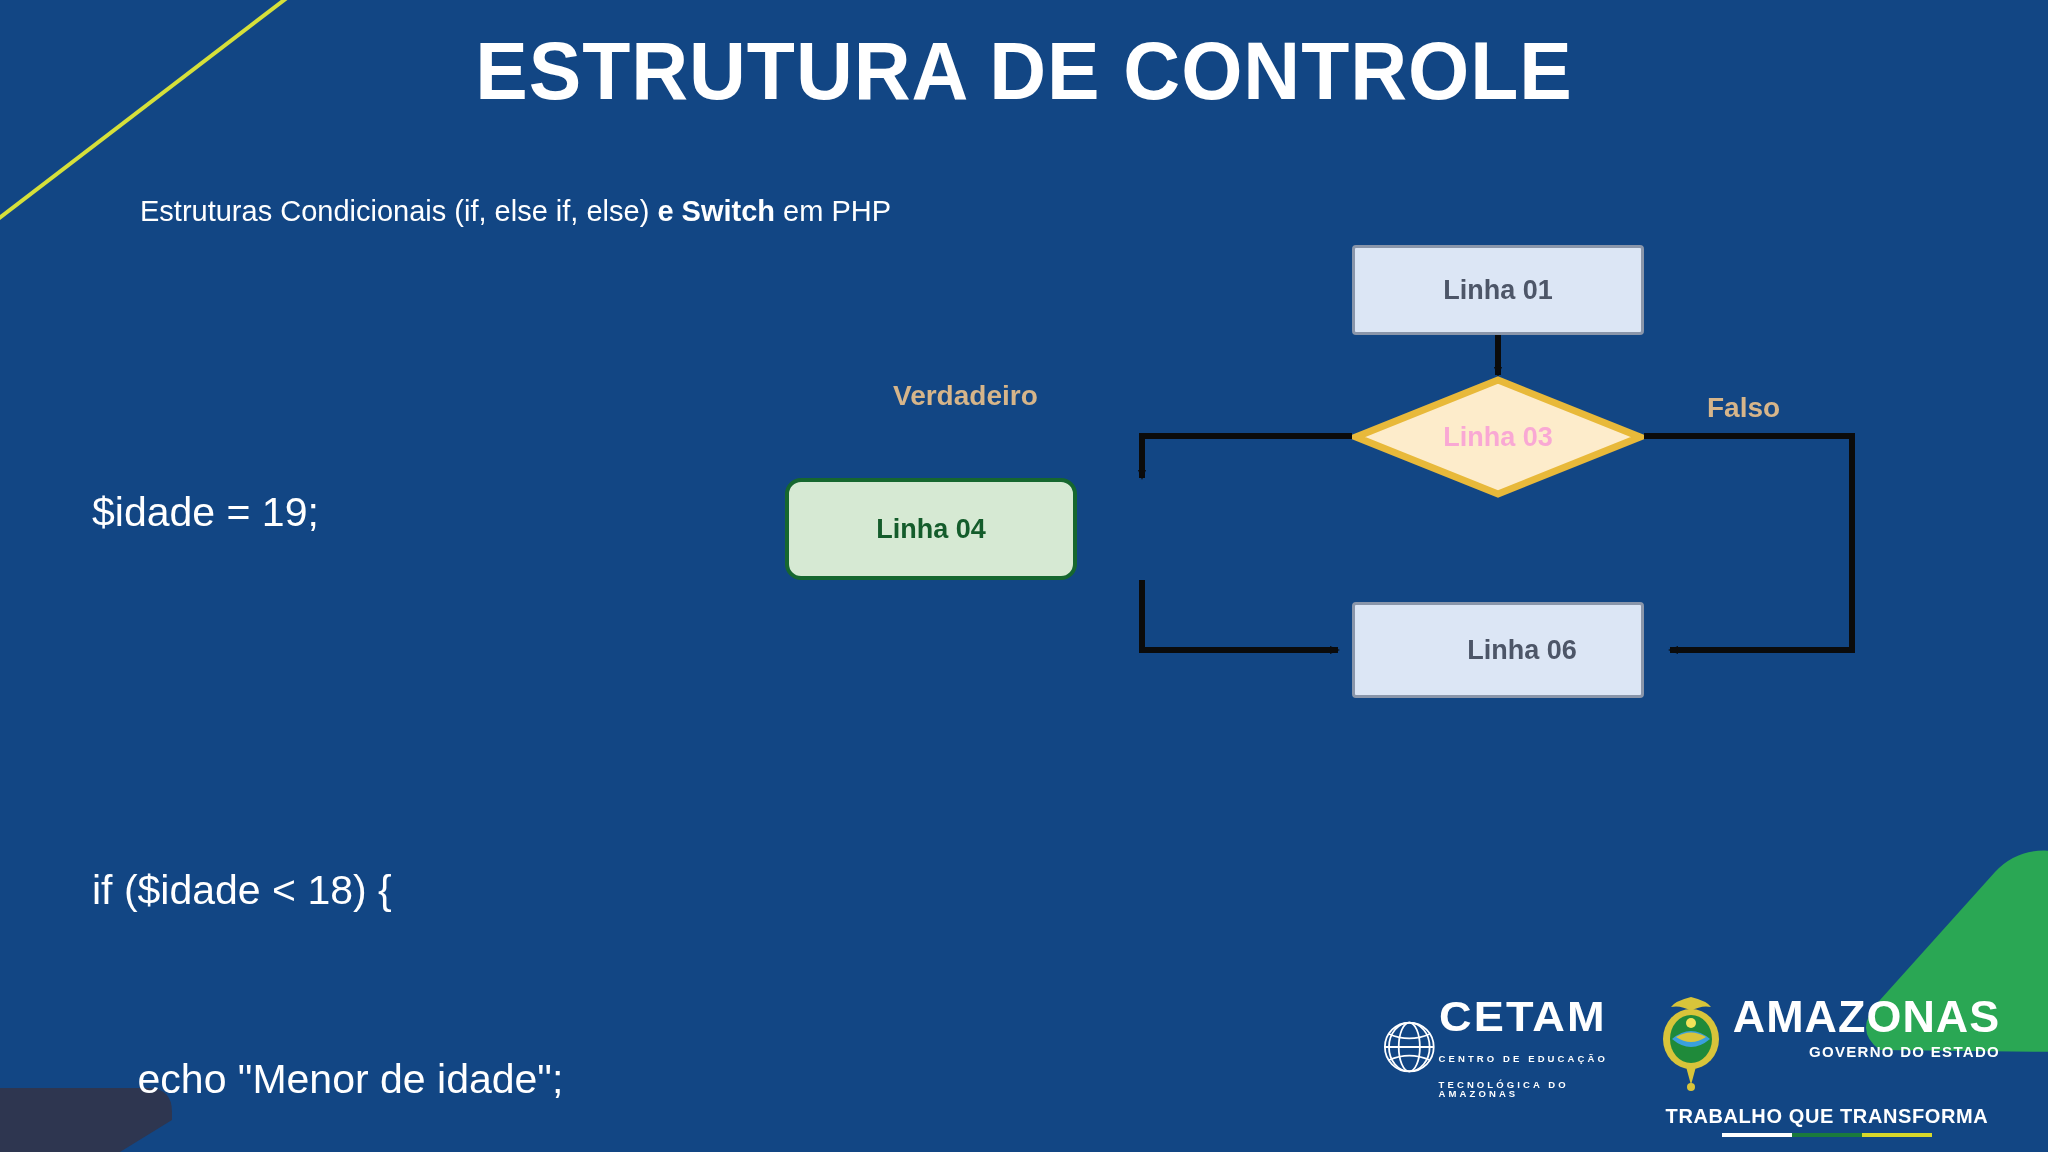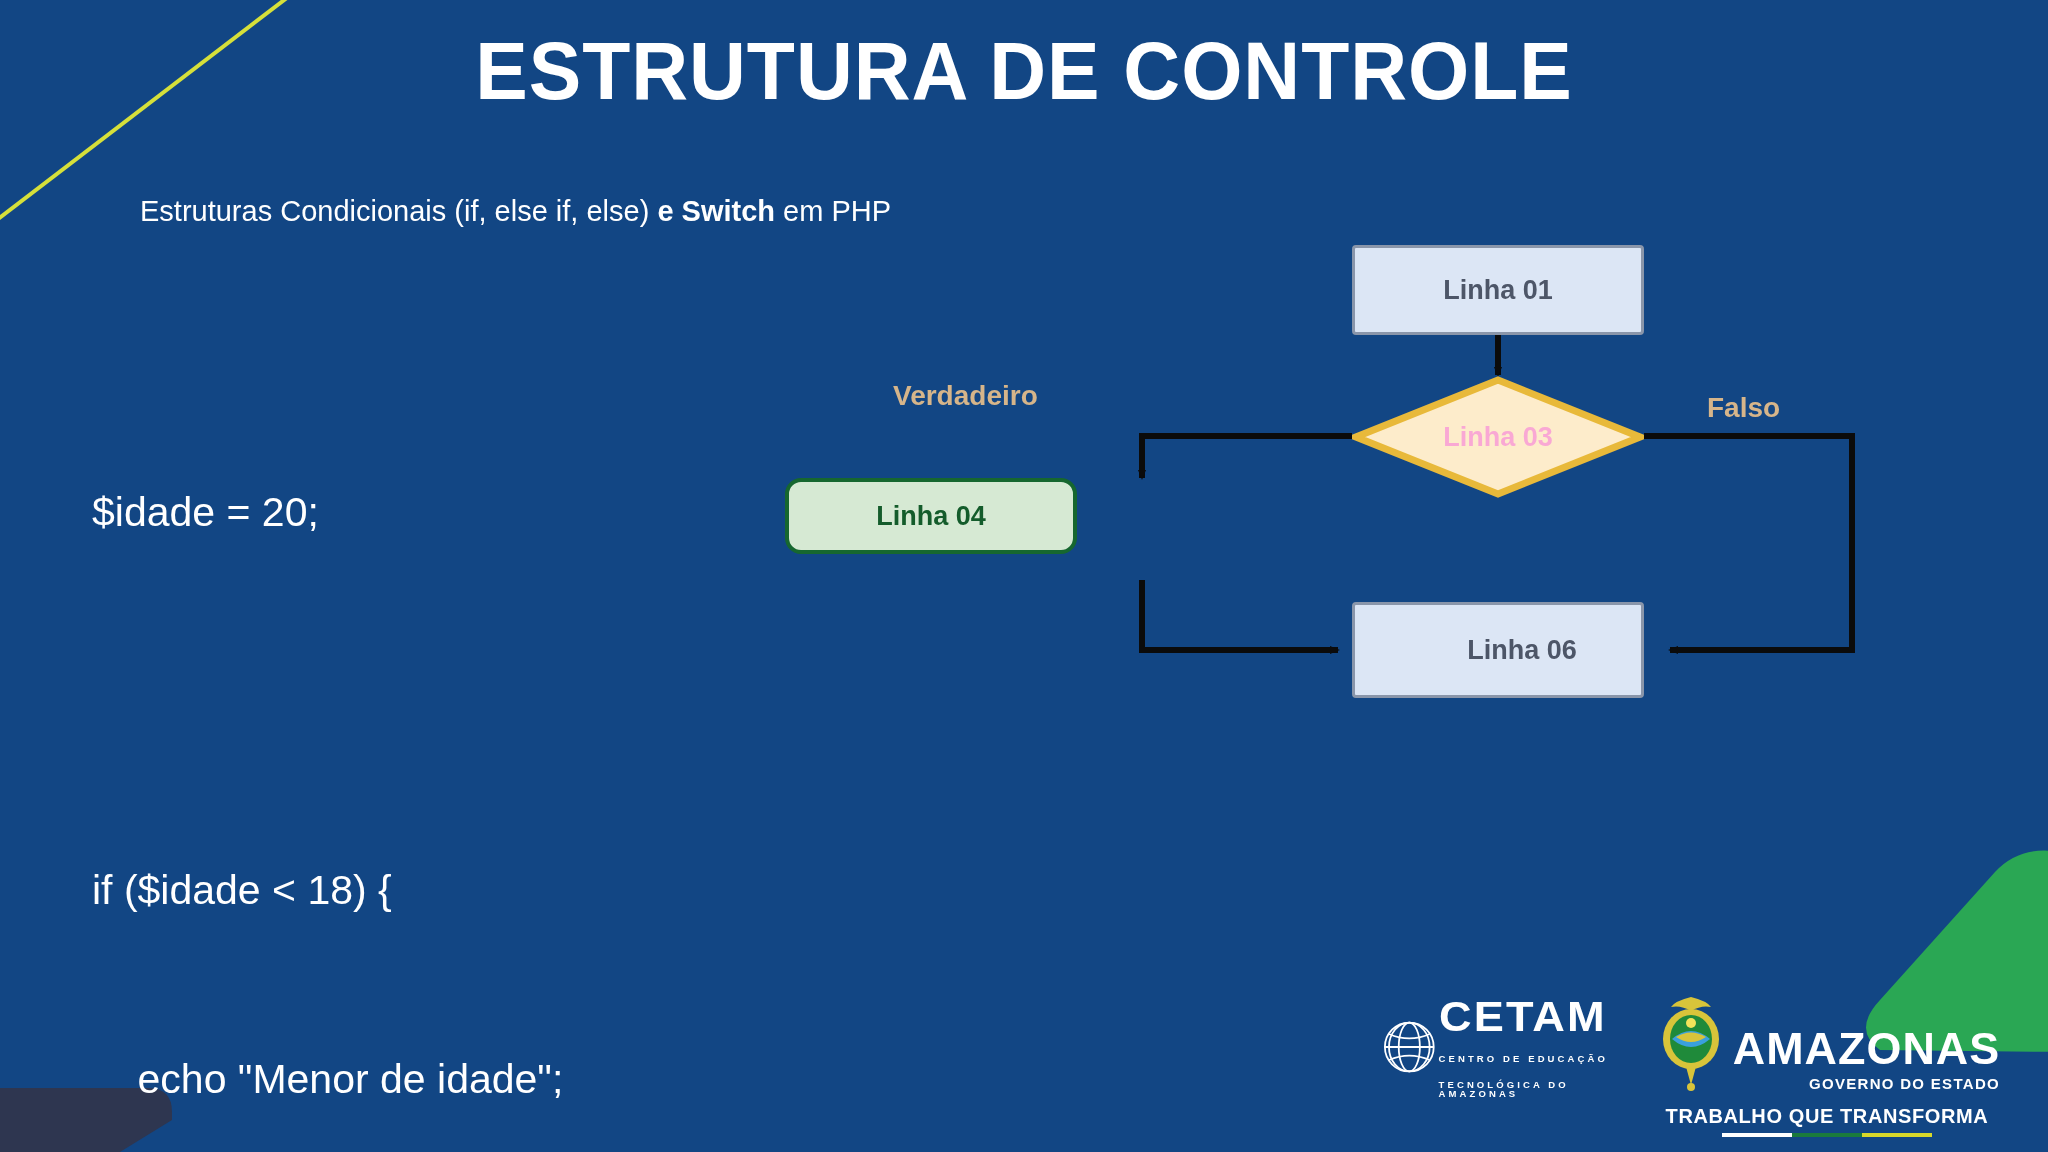--- a/index.html
+++ b/index.html
@@ -136,21 +136,21 @@
     transform-origin: left center;
   }
   .cetam-sub1, .cetam-sub2 {
     color: #ffffff;
     font-size: 9.5px;
     font-weight: bold;
     letter-spacing: 3.1px;
     margin-top: 16px;
   }
   .am-col { display: flex; flex-direction: column; align-items: center; }
-  .am-row { display: flex; align-items: flex-end; gap: 10px; }
+  .am-row { display: flex; align-items: flex-start; gap: 10px; }
   .am-text { display: flex; flex-direction: column; align-items: flex-end; line-height: 1; }
   .am-name {
     color: #ffffff;
     font-size: 44px;
     font-weight: bold;
     letter-spacing: 1px;
     transform: scaleX(1.02);
     transform-origin: right center;
   }
   .am-sub {
@@ -179,21 +179,21 @@
     <line id="deco-diagonal" x1="-6" y1="222" x2="292" y2="-6" stroke="#d6e03a" stroke-width="4"></line>
     <path id="deco-bottom-left" d="M -10 1088 L 148 1088 Q 172 1088 172 1112 L 172 1120 L 120 1152 L -10 1152 Z" fill="#2e3650"></path>
     <path id="deco-bottom-right" d="M 2060 852 Q 2020 845 1995 872 L 1880 1000 Q 1852 1030 1880 1050 L 2060 1052 Z" fill="#2aa754"></path>
   </svg>
 
   <div id="title">ESTRUTURA DE CONTROLE</div>
 
   <div id="subtitle"><span>Estruturas Condicionais (if, else if, else) </span><span class="strong">e Switch</span><span>  em PHP</span></div>
 
   <div id="code-block">
-    <span class="code-line">$idade = 20;</span>
+    <span class="code-line">$idade = 19;</span>
     <span class="code-line"></span>
     <span class="code-line">if ($idade &lt; 18) {</span>
     <span class="code-line">    echo "Menor de idade";</span>
     
     
     
     
     
     
   </div>
@@ -223,21 +223,21 @@
     <div class="diamond-wrap" style="left:362px; top:126px; width:292px; height:122px;">
       <svg style="position:absolute;left:0;top:0;width:292px;height:122px;" viewBox="0 0 292 122">
         <polygon points="146,4 288,61 146,118 4,61" fill="#fdeccb" stroke="#e8b93a" stroke-width="7"></polygon>
       </svg>
       <span class="diamond-label">Linha 03</span>
     </div>
 
     <div class="edge-label" style="left:-97px; top:130px;">Verdadeiro</div>
     <div class="edge-label" style="left:717px; top:142px;">Falso</div>
 
-    <div class="node green" style="left:-205px; top:228px; width:292px; height:76px;">
+    <div class="node green" style="left:-205px; top:228px; width:292px; height:102px;">
       <span>Linha 04</span>
     </div>
 
     <div class="node process" style="left:362px; top:352px; width:292px; height:96px;padding-left:48px;">
       <span>Linha 06</span>
     </div>
   </div>
 
   <div id="logos">
 

